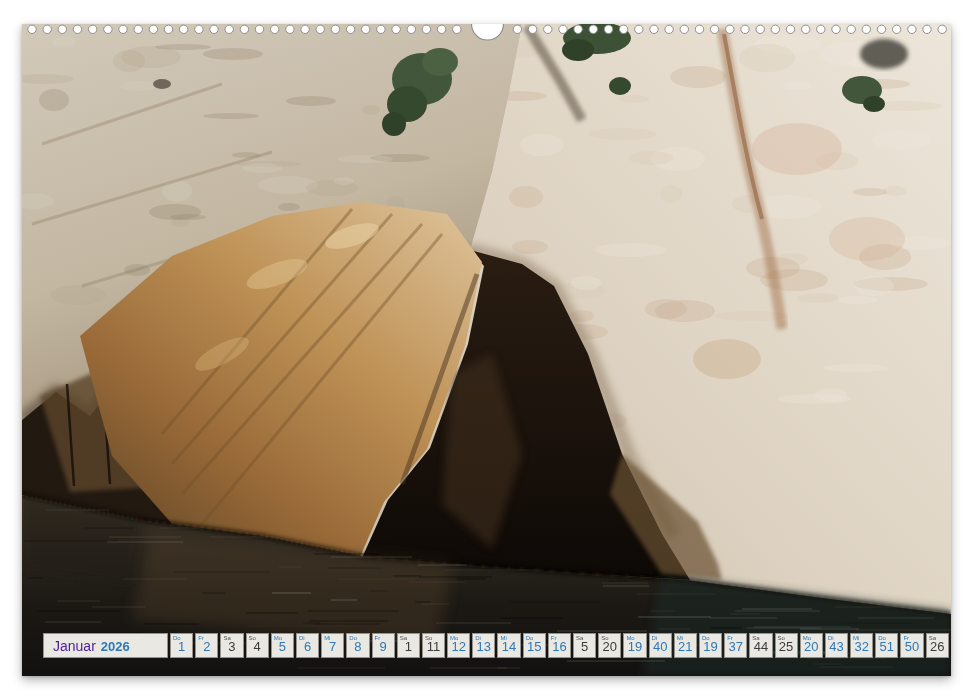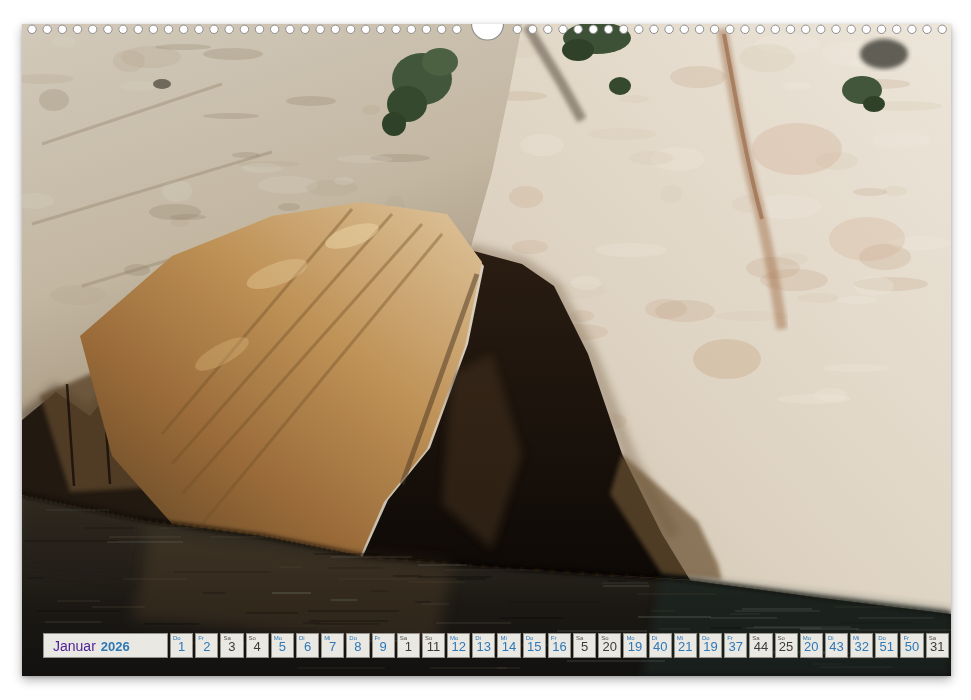--- a/index.html
+++ b/index.html
@@ -497,16 +497,16 @@
       <div class="cell">
         <span class="dw">Do</span>
         <span class="nm">51</span>
       </div>
       <div class="cell">
         <span class="dw">Fr</span>
         <span class="nm">50</span>
       </div>
       <div class="cell we">
         <span class="dw">Sa</span>
-        <span class="nm">31</span>
+        <span class="nm">26</span>
       </div>
     </div>
 </div>
 
 </body></html>

